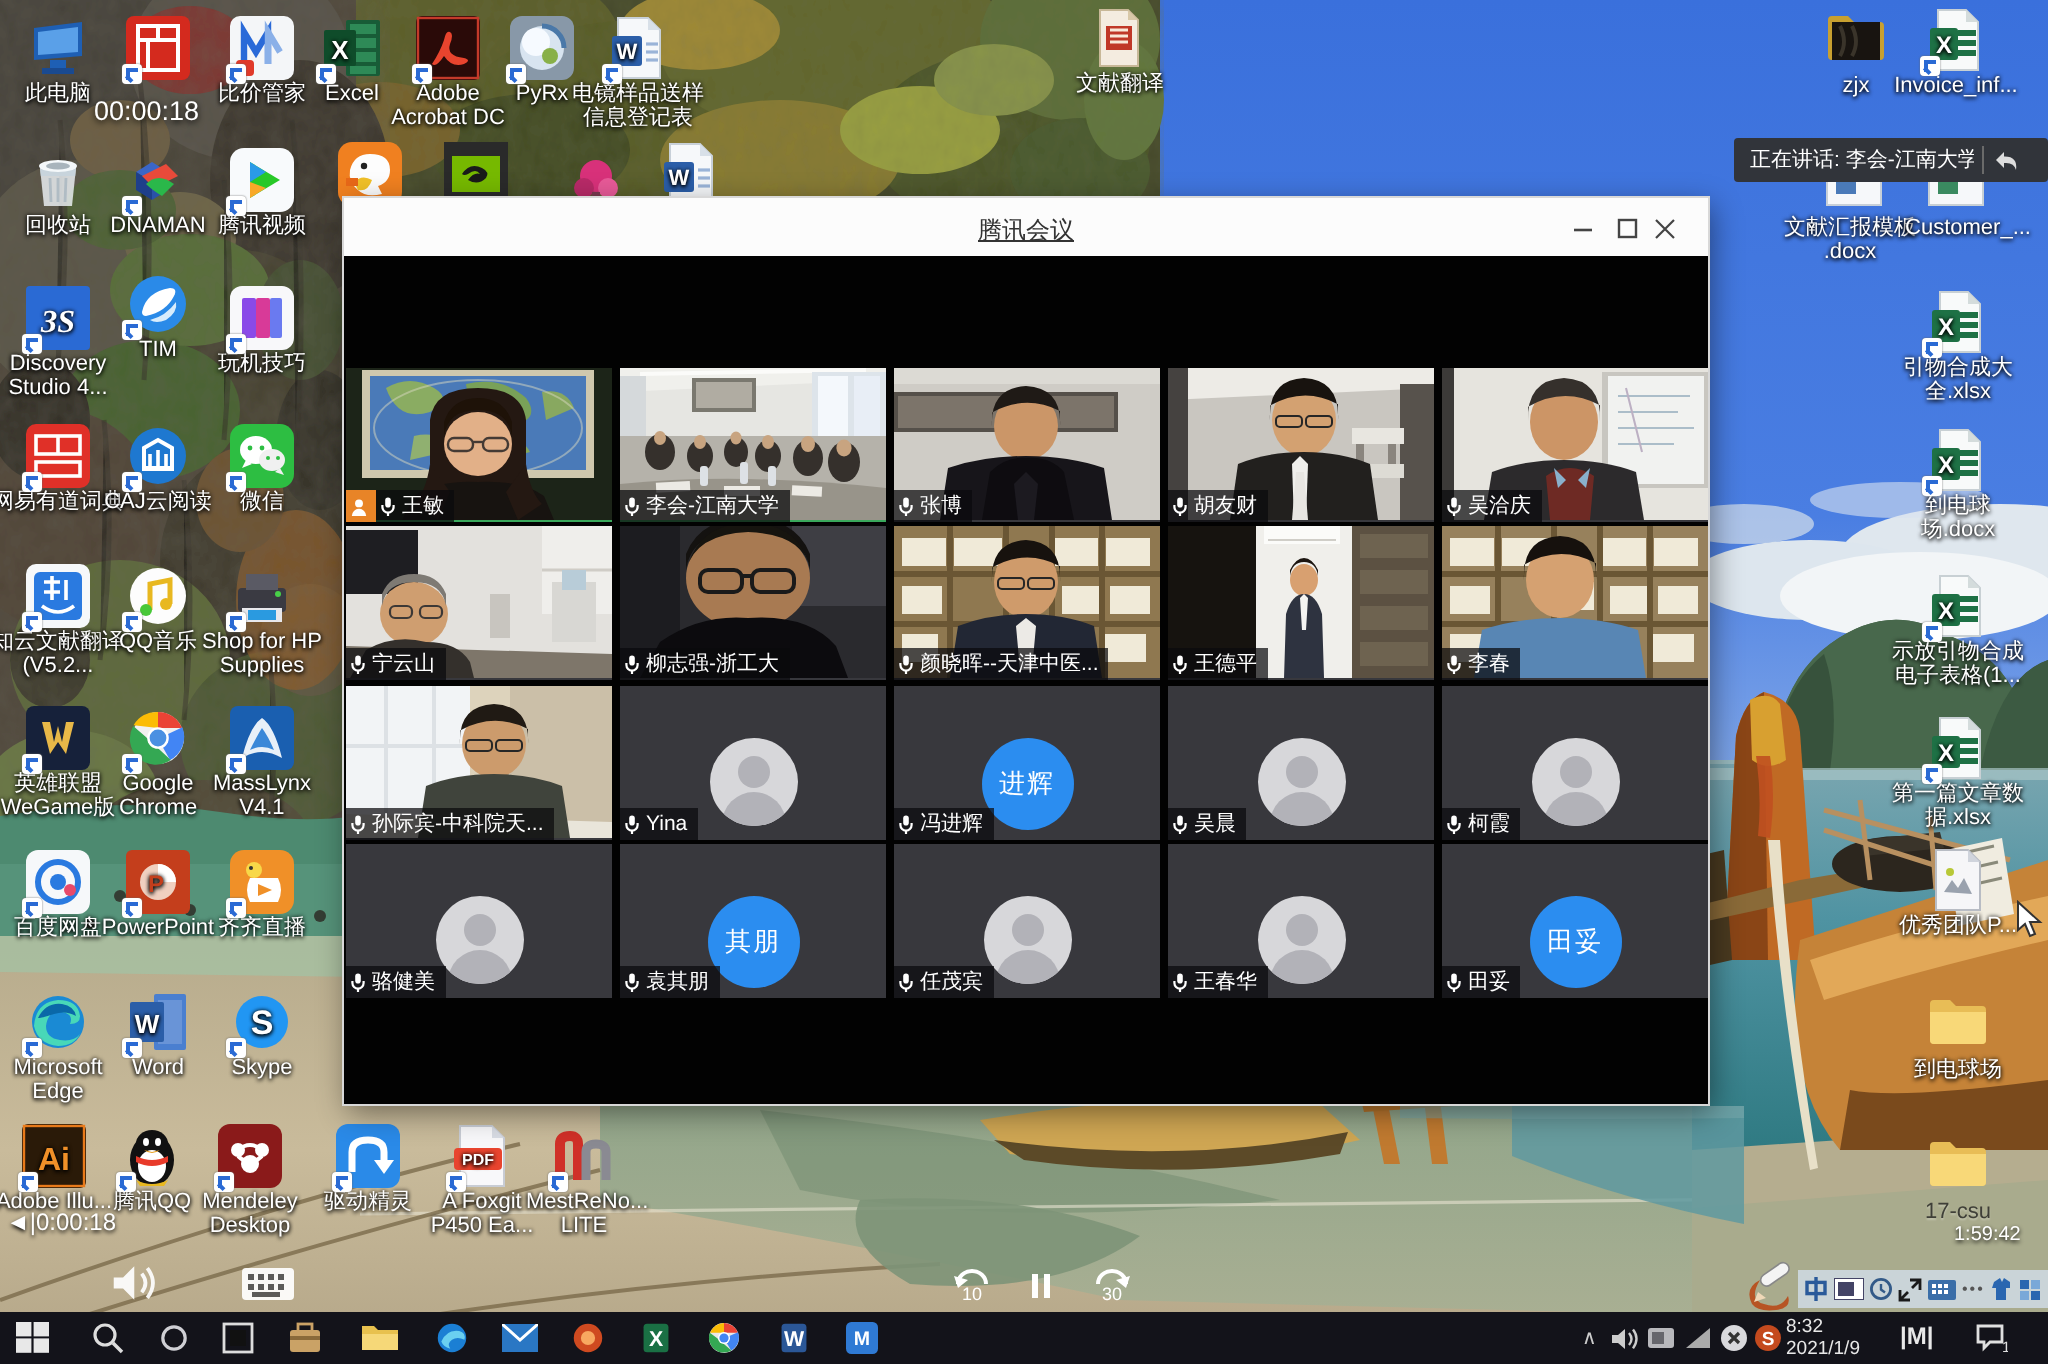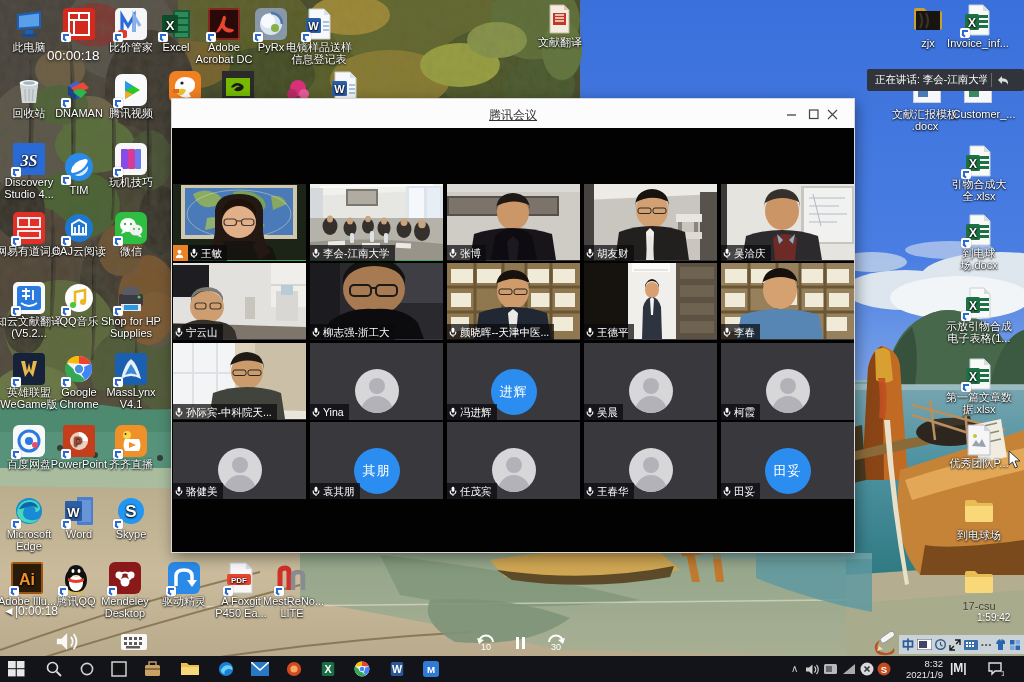--- a/index.html
+++ b/index.html
@@ -347,21 +347,21 @@
             </g>
           </svg></div>
       </div>
 <div class="ic" style="left:-4px;top:143px;width:66px">
         <div class="g"><svg width="32" height="32" viewBox="0 0 32 32">
             <rect width="32" height="32" rx="2" fill="#2a6ad4"></rect>
             <text x="16" y="23" text-anchor="middle" font-size="16" font-style="italic" font-weight="bold" fill="#fff" font-family="Liberation Serif">ЗS</text>
           </svg><span class="sc"></span></div>
         <div class="lbl">Discovery<br>Studio 4...</div>
       </div>
-<div class="ic" style="left:46px;top:151px;width:66px">
+<div class="ic" style="left:46px;top:136px;width:66px">
         <div class="g"><svg width="32" height="32" viewBox="0 0 32 32">
             <circle cx="16" cy="16" r="14" fill="#2a8ae8"></circle>
             <path d="M8 20 Q10 10 22 8 Q26 8 24 12 Q20 20 10 22 Q8 22 8 20Z" fill="#fff"></path>
             <path d="M12 24 Q20 22 25 15 Q26 20 20 24 Q15 26 12 24Z" fill="#d8ecfc"></path>
           </svg><span class="sc"></span></div>
         <div class="lbl">TIM</div>
       </div>
 <div class="ic" style="left:98px;top:143px;width:66px">
         <div class="g"><svg width="32" height="32" viewBox="0 0 32 32">
             <rect width="32" height="32" rx="6" fill="#f8f8fa"></rect>
@@ -1405,19 +1405,19 @@
         <path d="M0 10 L12 10 L12 0 Z" fill="#aaa"></path>
       </svg>
 <svg class="abs" style="left:860px;top:6px" width="14" height="14" viewBox="0 0 14 14">
         <circle cx="7" cy="7" r="6.5" fill="#d8d8dc"></circle>
         <path d="M4.5 4.5 L9.5 9.5 M9.5 4.5 L4.5 9.5" stroke="#333" stroke-width="1.6"></path>
       </svg>
 <svg class="abs" style="left:877px;top:6px" width="14" height="14" viewBox="0 0 14 14">
         <circle cx="7" cy="7" r="6.5" fill="#c44a1e"></circle>
         <text x="7" y="10.5" text-anchor="middle" font-size="9.5" font-weight="bold" fill="#fff" font-family="Liberation Sans">S</text>
       </svg>
-<div class="abs" style="left:893px;top:2px;width:50px;text-align:right;color:#e8e8e8;font-size:9.5px;line-height:11px;">8:32<br>2021/1/9</div>
+<div class="abs" style="left:893px;top:2px;width:50px;text-align:left;color:#e8e8e8;font-size:9.5px;line-height:11px;">8:32<br>2021/1/9</div>
 <div class="abs" style="left:950px;top:5px;color:#e8e8e8;font-size:12px;font-weight:bold;letter-spacing:0px;">|M|</div>
 <svg class="abs" style="left:988px;top:6px" width="16" height="15" viewBox="0 0 16 15">
         <path d="M1 1 h12 v8 h-6 l-3 3 v-3 h-3 z" fill="none" stroke="#e0e0e0" stroke-width="1.4"></path>
         <text x="13" y="14" font-size="7.5" fill="#e0e0e0" font-family="Liberation Sans">1</text>
       </svg>
 </div>
 </div>
 </body></html>

